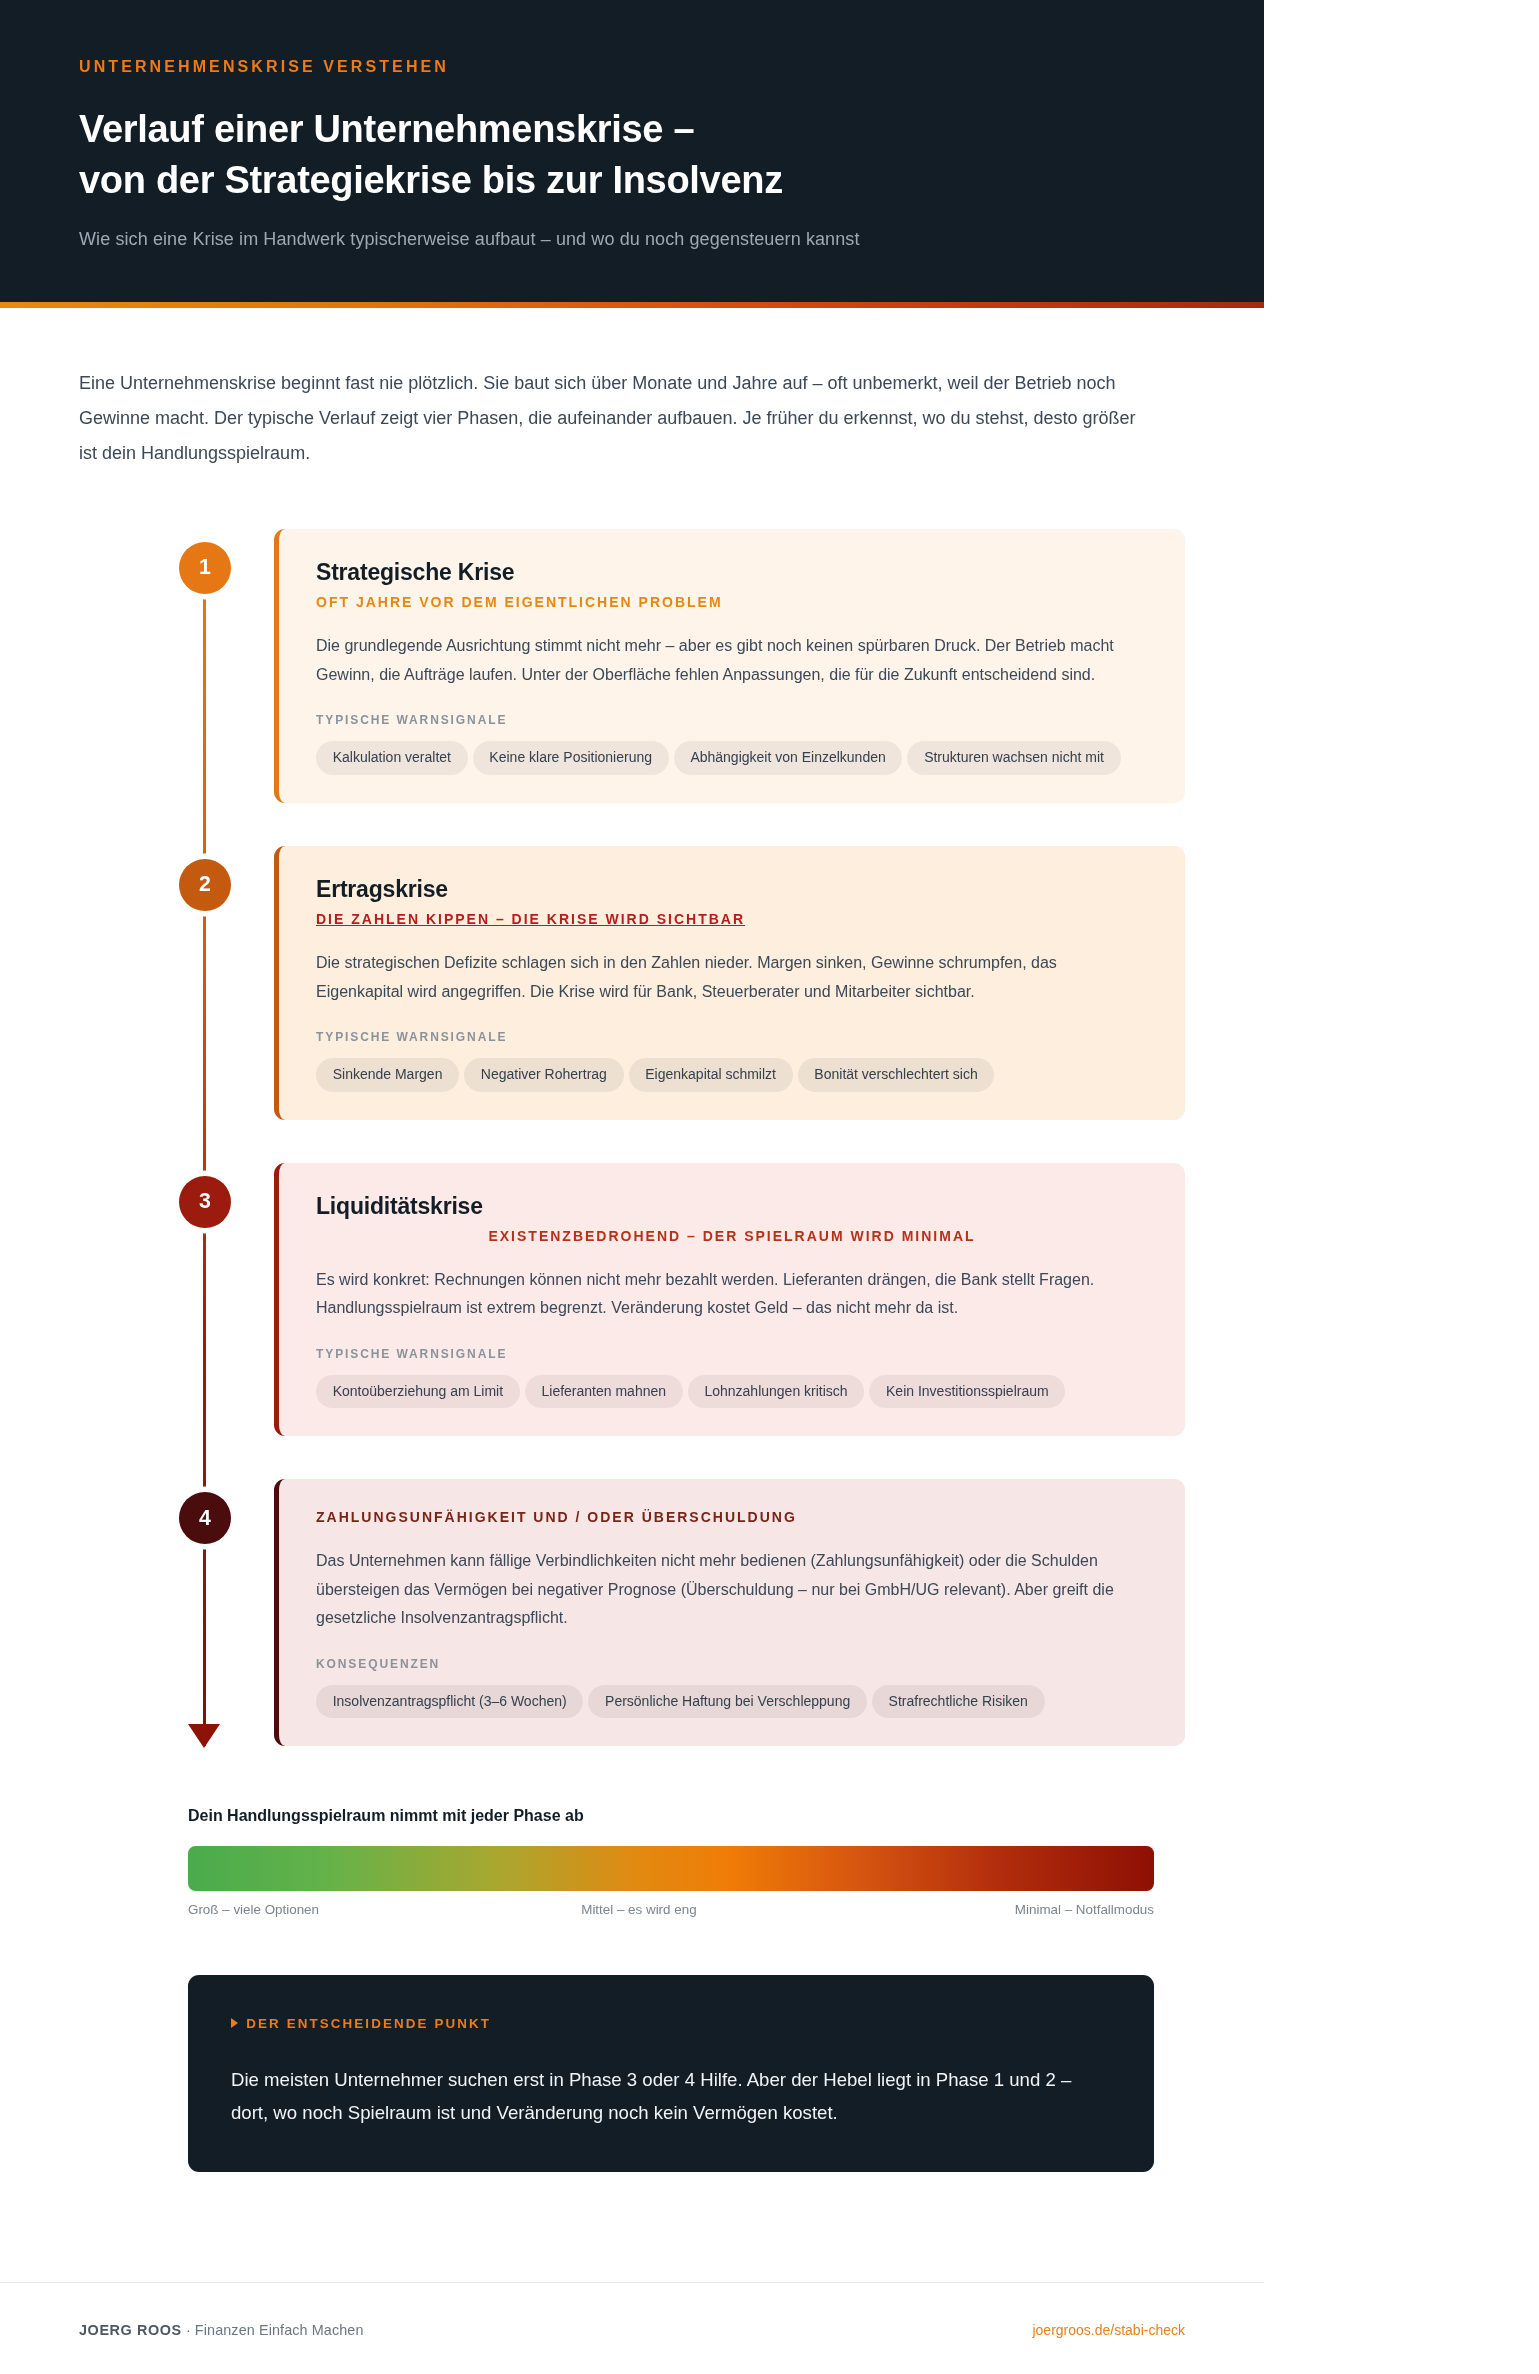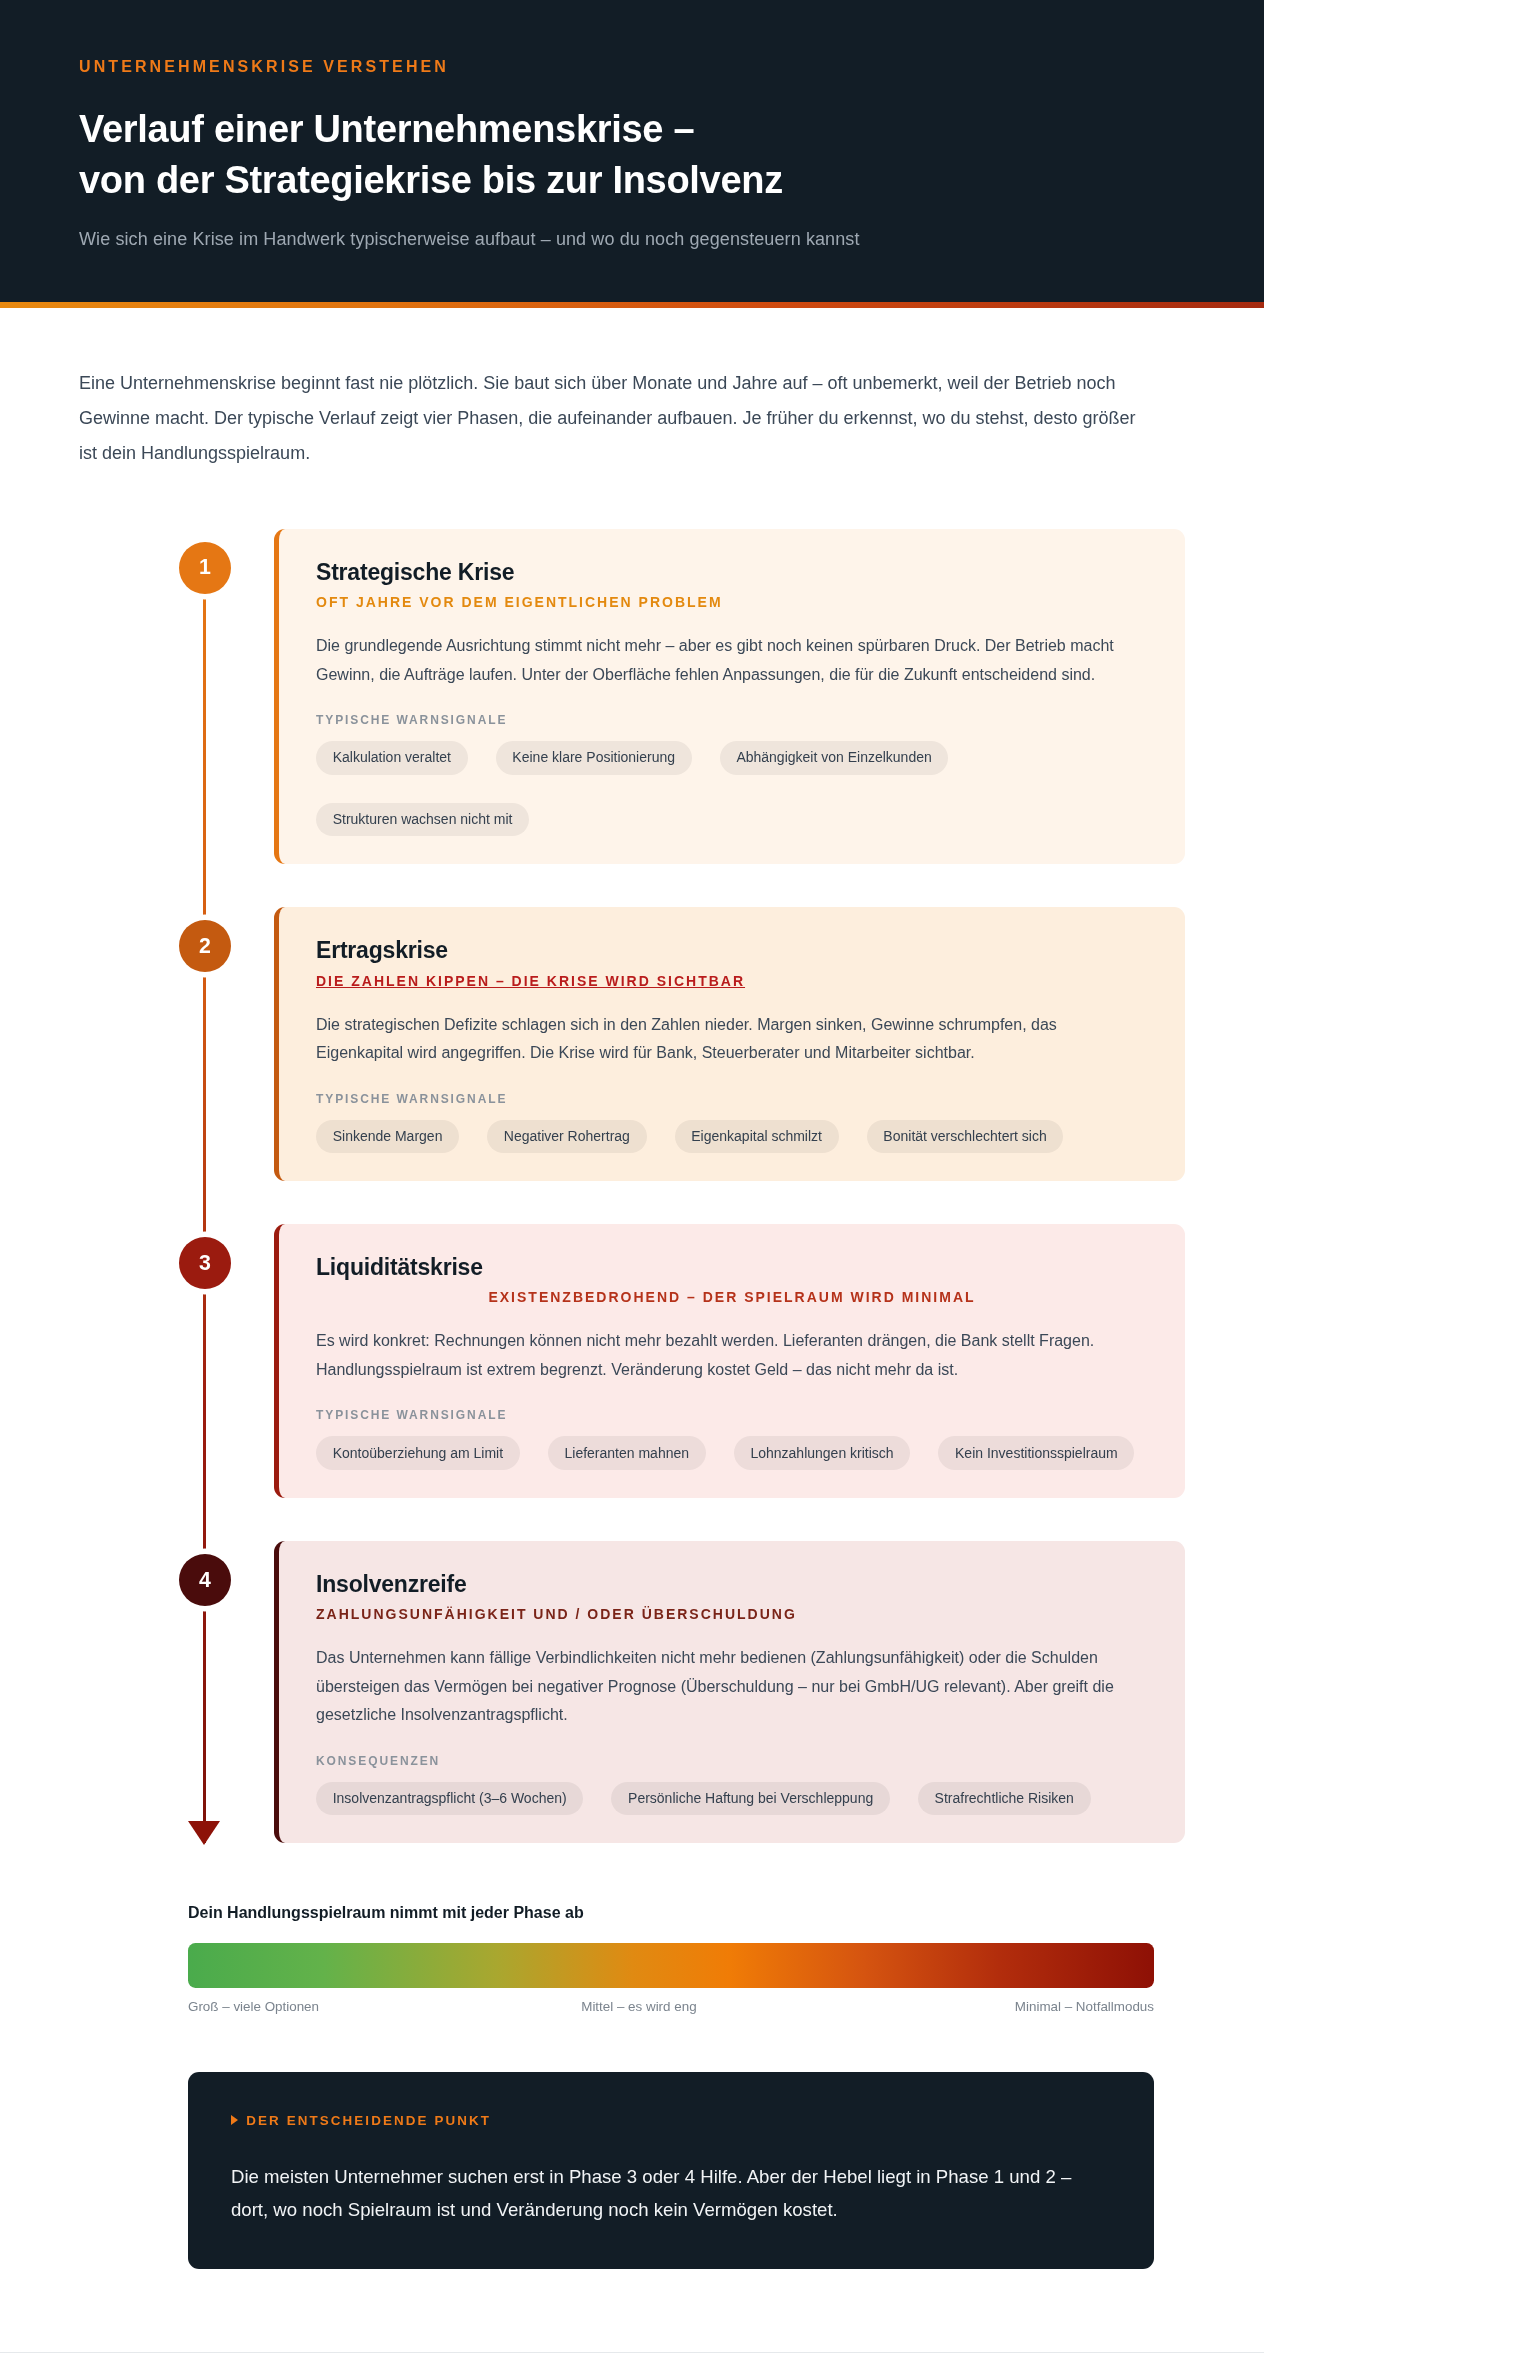--- a/index.html
+++ b/index.html
@@ -161,21 +161,21 @@
     font-size: 12px;
     font-weight: 700;
     letter-spacing: 1.9px;
     text-transform: uppercase;
     color: #8a929b;
     margin-bottom: 14px;
   }
   .tags {
     display: flex;
     flex-wrap: wrap;
-    gap: 28px;
+    gap: 5px;
   }
   .tag {
     background: rgba(26, 26, 26, 0.065);
     color: #34404e;
     font-size: 14px;
     padding: 8.3px 16.7px 9.3px 16.7px;
     border-radius: 927px;
     white-space: nowrap;
   }
 
@@ -350,21 +350,20 @@
             <span class="tag">Lieferanten mahnen</span>
             <span class="tag">Lohnzahlungen kritisch</span>
             <span class="tag">Kein Investitionsspielraum</span>
           </div>
         </div>
       </article>
 
       <article class="phase p4">
         <div class="badge">4</div>
         <div class="card">
-          <h2 class="card-title">Insolvenzreife</h2>
           <div class="card-kicker">ZAHLUNGSUNFÄHIGKEIT UND / ODER ÜBERSCHULDUNG</div>
           <p class="card-body">Das Unternehmen kann fällige Verbindlichkeiten nicht mehr bedienen (Zahlungsunfähigkeit) oder die Schulden übersteigen das Vermögen bei negativer Prognose (Überschuldung – nur bei GmbH/UG relevant). Aber greift die gesetzliche Insolvenzantragspflicht.</p>
           <div class="signals-label">KONSEQUENZEN</div>
           <div class="tags">
             <span class="tag">Insolvenzantragspflicht (3–6 Wochen)</span>
             <span class="tag">Persönliche Haftung bei Verschleppung</span>
             <span class="tag">Strafrechtliche Risiken</span>
           </div>
         </div>
       </article>

